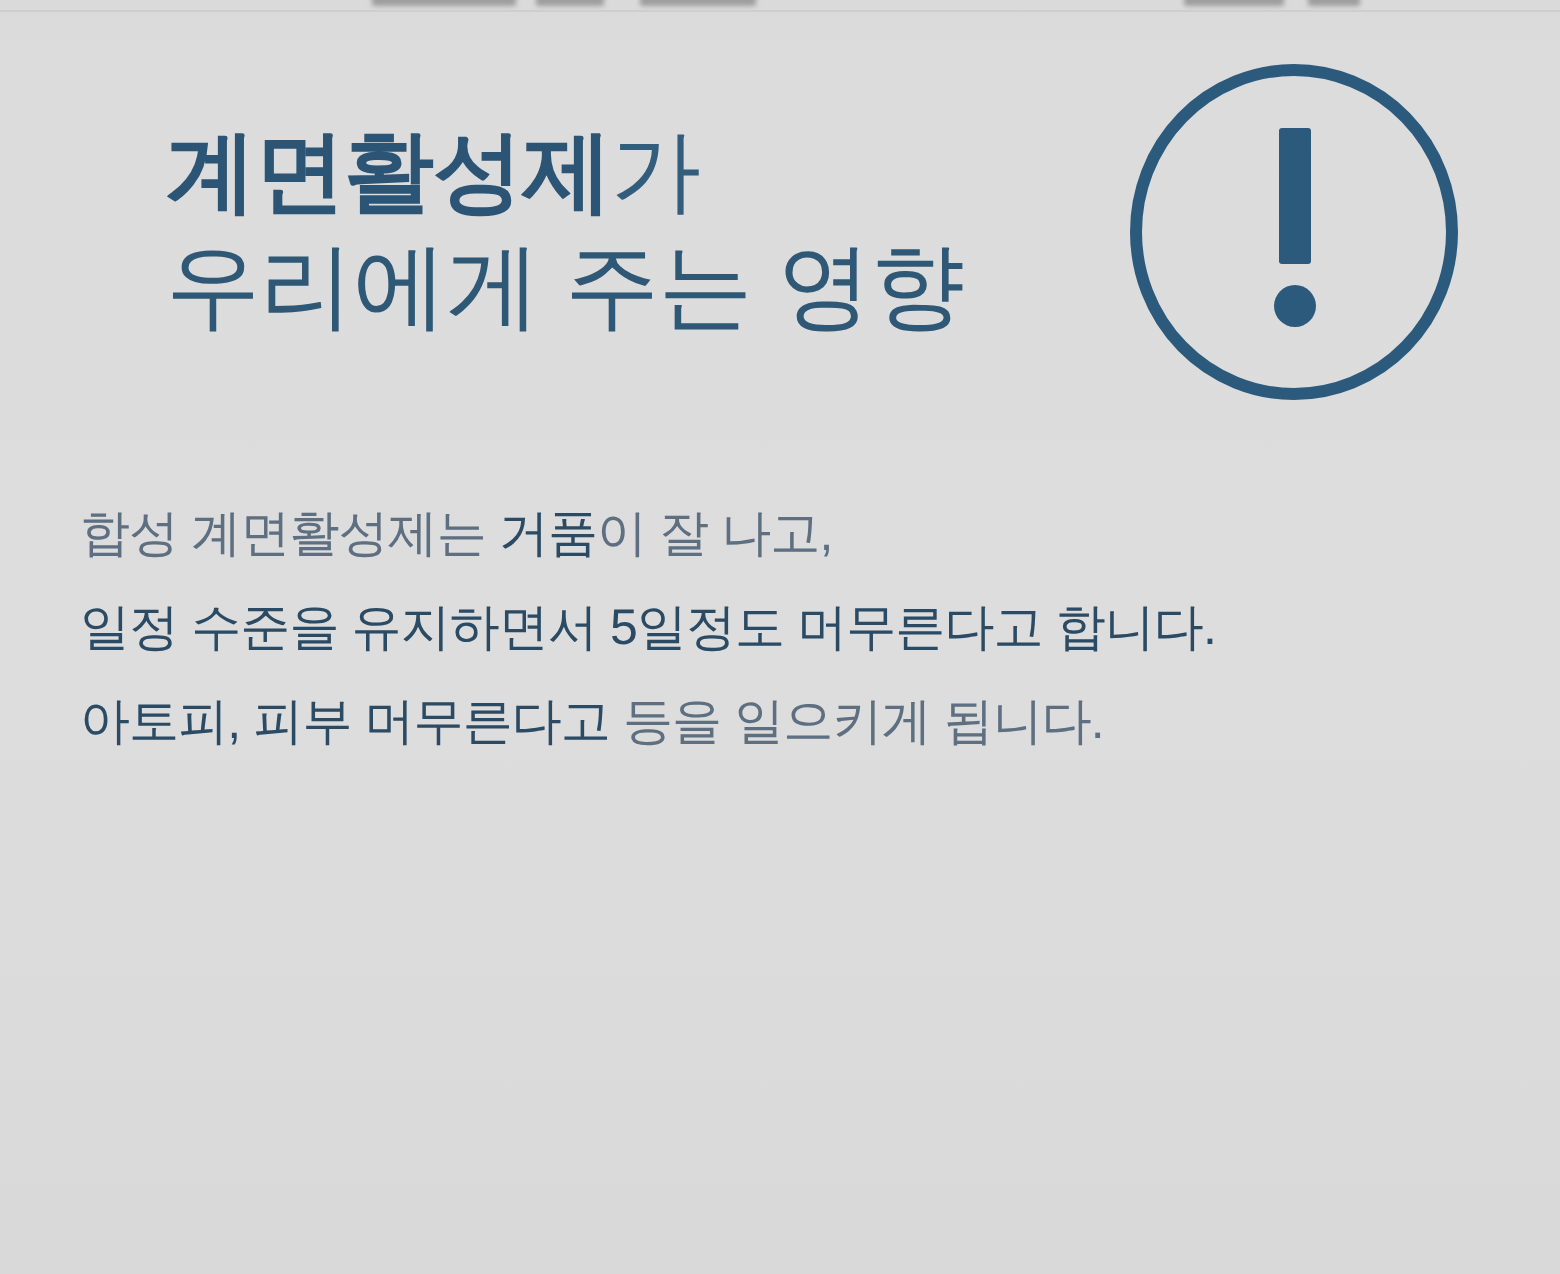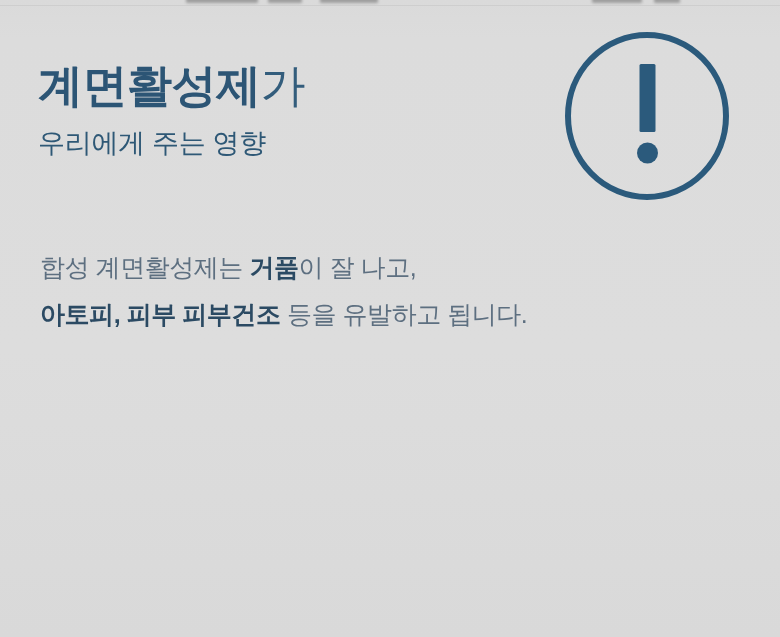--- a/index.html
+++ b/index.html
@@ -57,28 +57,29 @@
   #heading {
     position: absolute;
     left: 38px;
     top: 58px;
     width: 470px;
   }
   .head-line {
     white-space: nowrap;
     color: #2e5876;
     letter-spacing: -0.5px;
+    margin-left: 45px;
   }
   .head-line-1 {
     font-size: 45px;
     line-height: 56px;
     margin-bottom: 2px;
   }
   .head-line-2 {
-    font-size: 27px;
+    font-size: 47px;
     line-height: 54px;
     font-weight: 400;
     letter-spacing: -0.3px;
   }
   .hl-strong {
     font-weight: 700;
     color: #2c5575;
   }
   .hl-light {
     font-weight: 400;
@@ -108,21 +109,21 @@
     line-height: 47px;
     letter-spacing: -0.45px;
     color: #5d6f80;
   }
   .t-reg {
     font-weight: 400;
     color: #5d6f80;
     margin-top: 20px;
   }
   .t-bold {
-    font-weight: 700;
+    font-weight: 400;
     color: #2b4a63;
   }
 </style>
 </head>
 <body>
 
 <div id="poster">
 
   <div class="top-artifacts">
     <div class="artifact art-a"></div>
@@ -141,16 +142,17 @@
   <div id="warning-icon">
     <svg viewBox="0 0 182 176" xmlns="http://www.w3.org/2000/svg" aria-hidden="true">
       <ellipse cx="91" cy="88" rx="79" ry="81" fill="none" stroke="#2b5a7c" stroke-width="6"></ellipse>
       <rect x="83.5" y="36" width="16" height="68" rx="1.5" fill="#2b5a7c"></rect>
       <circle cx="91.5" cy="125" r="10.5" fill="#2b5a7c"></circle>
     </svg>
   </div>
 
   <div id="body-copy">
       <div class="copy-line"><span class="t-reg">합성 계면활성제는 </span><span class="t-bold">거품</span><span class="t-reg">이 잘 나고,</span></div>
-      <div class="copy-line"><span class="t-bold">아토피, 피부 피부건조</span><span class="t-reg"> 등을 유발하고 됩니다.</span></div>
+      <div class="copy-line"><span class="t-bold">일정 수준을 유지하면서 5일정도 머무른다고 합니다.</span></div>
+      <div class="copy-line"><span class="t-bold">아토피, 피부 머무른다고</span><span class="t-reg"> 등을 일으키게 됩니다.</span></div>
     </div>
 
 </div>
 
 </body></html>

